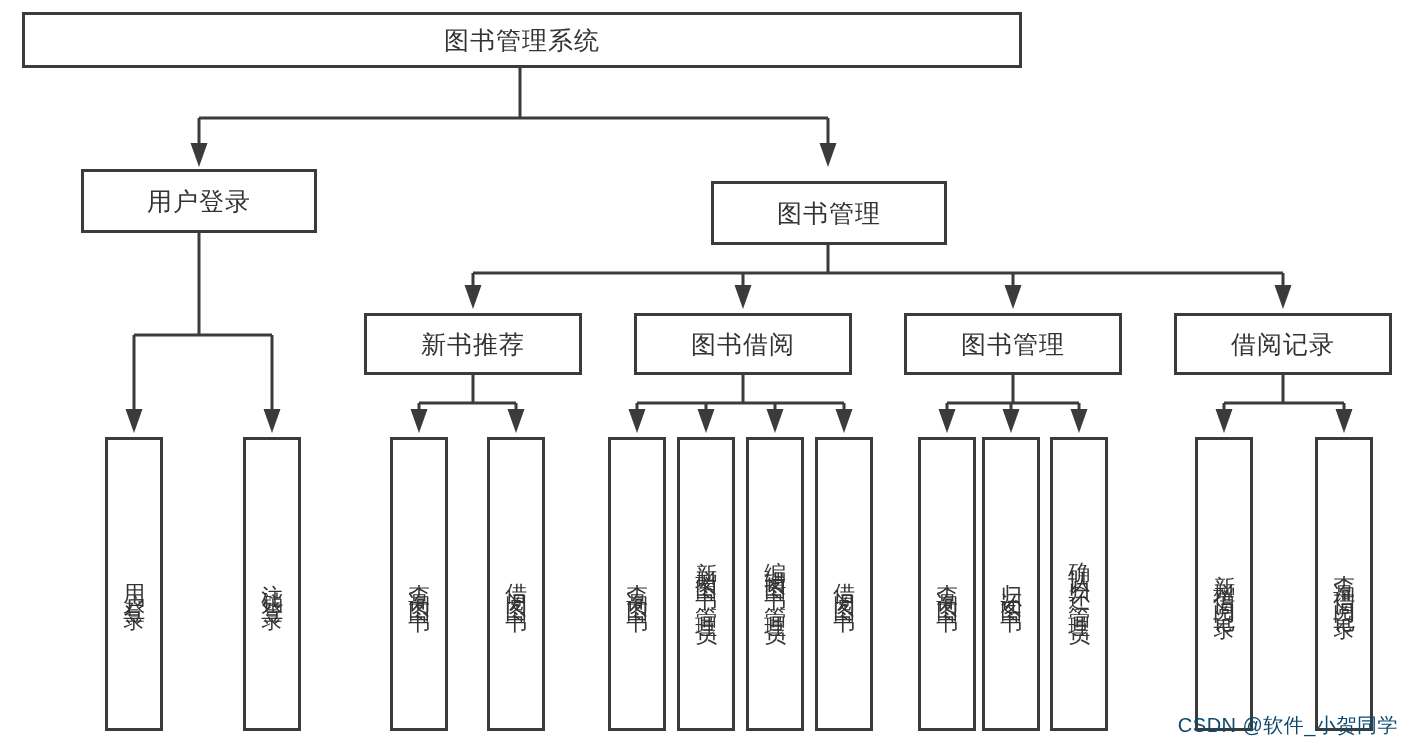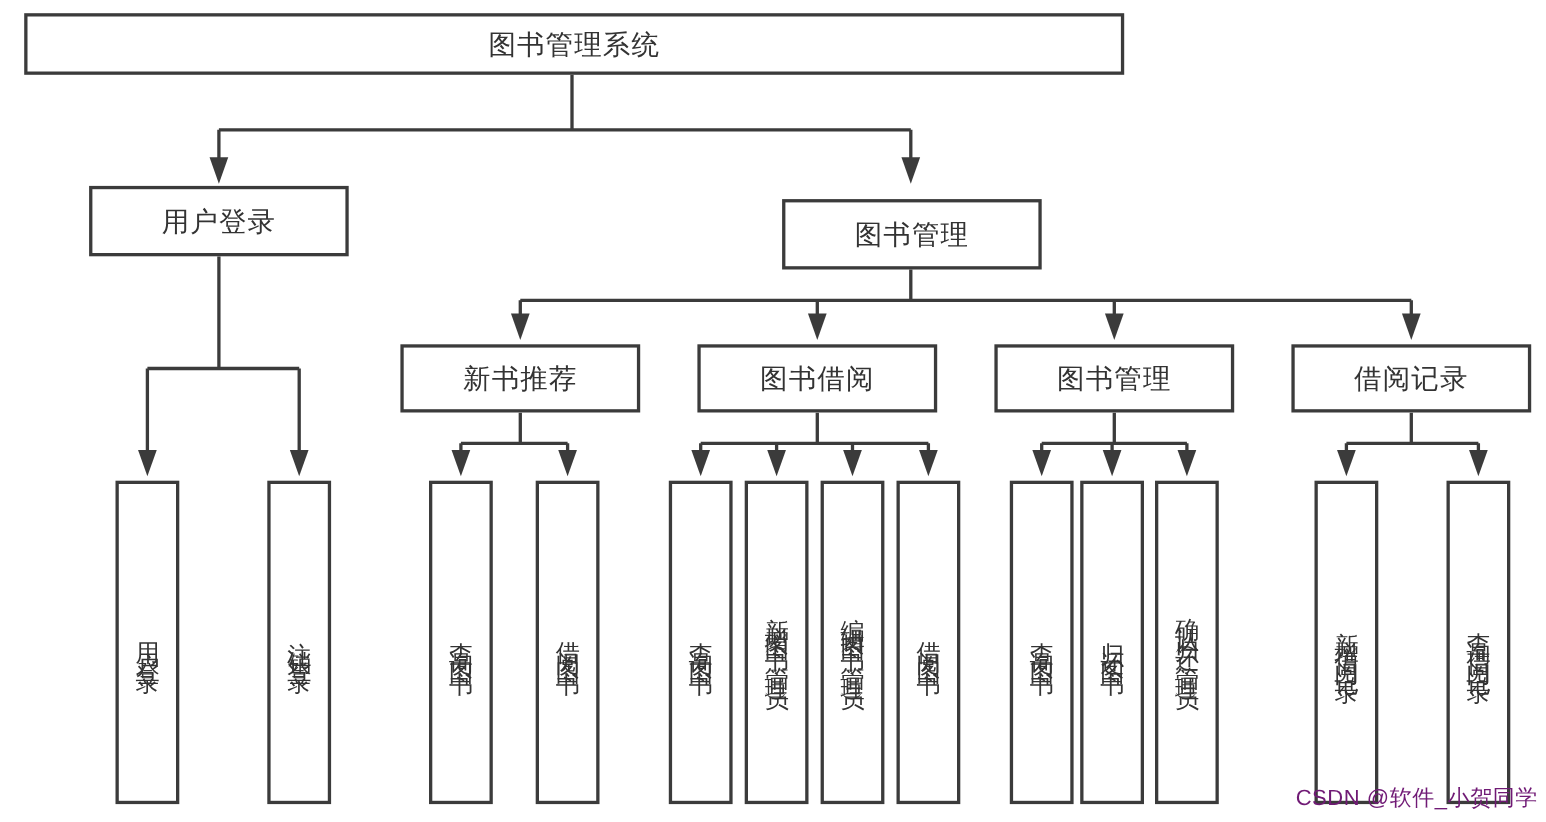--- a/index.html
+++ b/index.html
@@ -59,21 +59,21 @@
     line-height: 1.2;
     color: #333333;
     white-space: nowrap;
   }
   .watermark {
     position: absolute;
     top: 712px;
     right: 7px;
     font-size: 20px;
     letter-spacing: 0.5px;
-    color: #701a75;
+    color: #0c4a6e;
     z-index: 2;
     white-space: nowrap;
   }
 </style>
 </head>
 <body>
 
 <div class="canvas">
 
   <svg class="connectors" width="1405" height="747" viewBox="0 0 1405 747">

